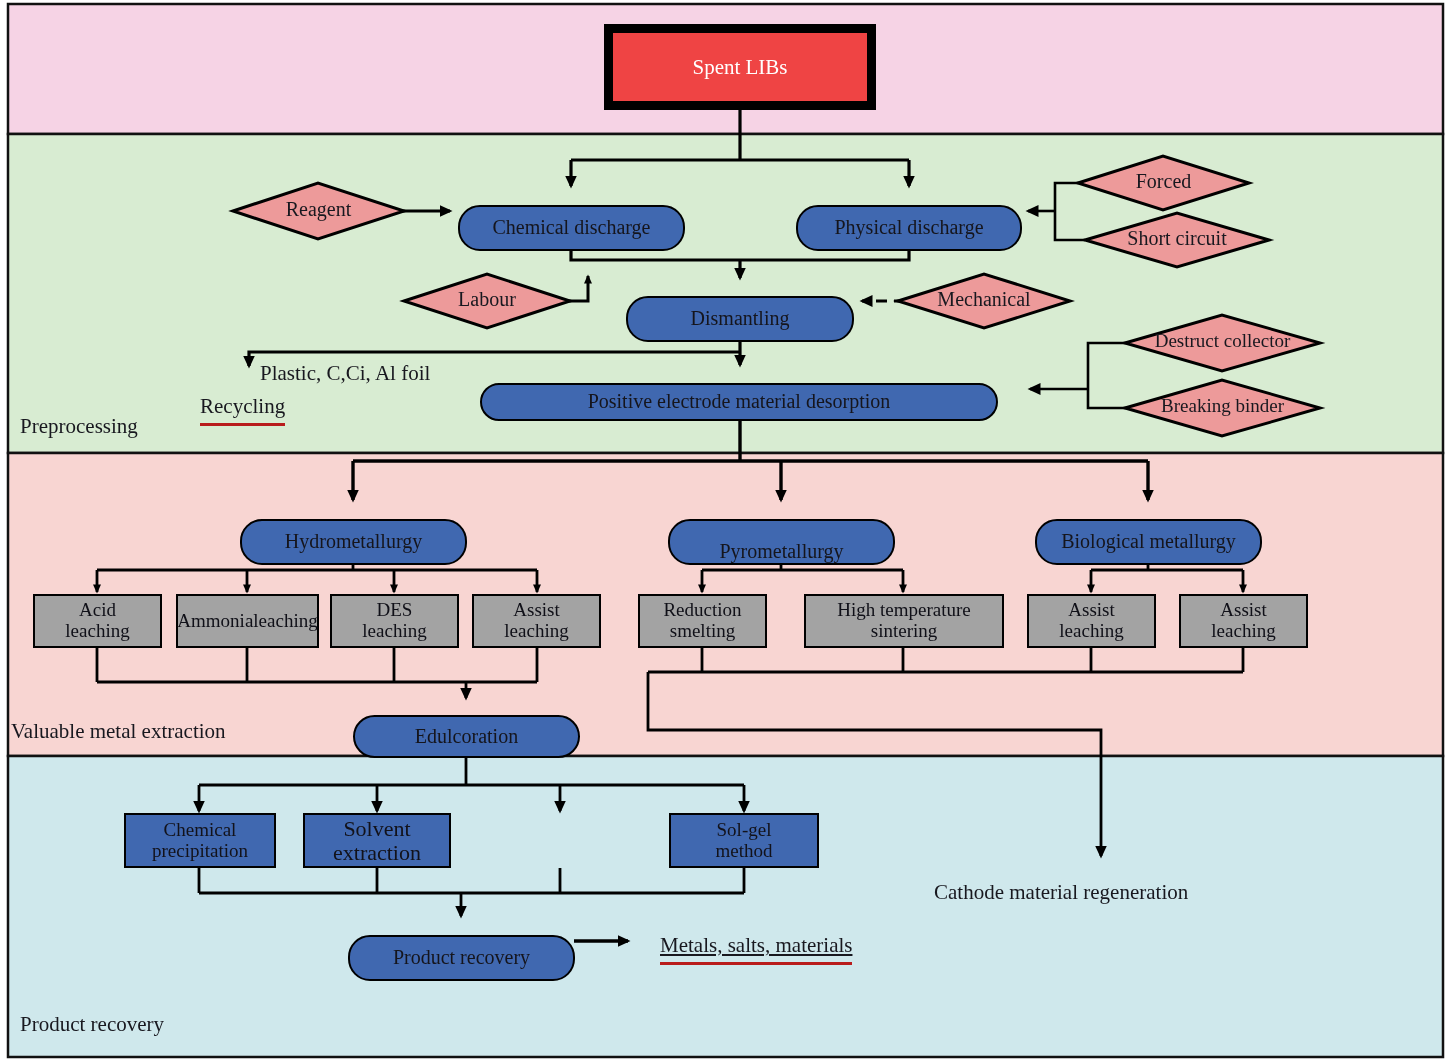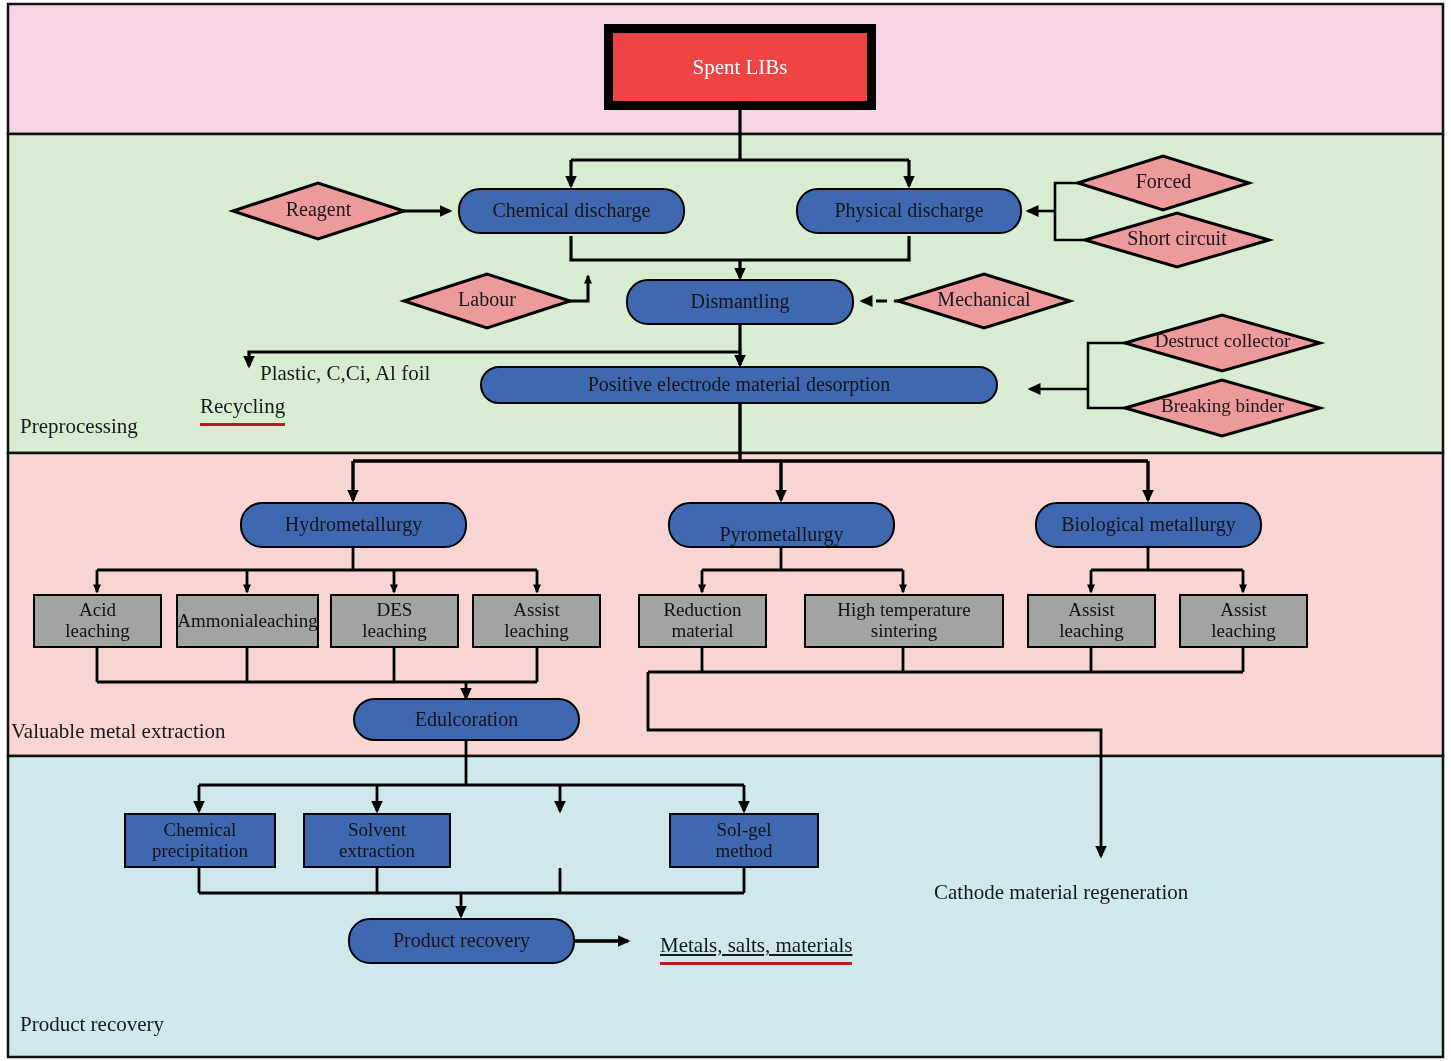--- a/index.html
+++ b/index.html
@@ -1,20 +1,20 @@
 <!DOCTYPE html>
 <html><head>
 <meta charset="utf-8">
 <style>
   html,body{margin:0;padding:0;background:#fff;}
   body{font-family:"Liberation Serif","DejaVu Serif",serif;}
   #stage{position:relative;width:1451px;height:1061px;overflow:hidden;background:#ffffff;}
   #svgroot{position:absolute;left:0;top:0;width:1451px;height:1061px;}
   .node{position:absolute;box-sizing:border-box;display:flex;align-items:center;justify-content:center;text-align:center;line-height:1.08;}
-  .pill{background:#4068b0;border:2.4px solid #000;border-radius:22px;color:#15151c;}
+  .pill{background:#4068b0;border:2.4px solid #000;border-radius:22px;color:#15151c;margin-top:17px;}
   .rect-green{background:#a3a3a3;border:2.2px solid #000;color:#101018;align-items:center;}
   .rect-blue{background:#4068b0;border:2.2px solid #000;color:#12121a;}
   .spent{background:#ef4444;border:9px solid #000;color:#ffffff;}
   .freetext{position:absolute;color:#18181f;white-space:nowrap;}
   .underline-txt{position:absolute;color:#18181f;white-space:nowrap;}
   .underline-txt .ul{display:block;border-bottom:3px solid #b91c1c;padding-bottom:4px;}
   .panel-label{position:absolute;color:#18181f;white-space:nowrap;}
 </style>
 </head>
 <body>
@@ -227,21 +227,21 @@
     <span>leaching</span>
   </div>
 
   <div class="node rect-green" style="left:472px;top:594px;width:129px;height:54px;font-size:19px;flex-direction:column;">
     <span>Assist</span>
     <span>leaching</span>
   </div>
 
   <div class="node rect-green" style="left:638px;top:594px;width:129px;height:54px;font-size:19px;flex-direction:column;">
     <span>Reduction</span>
-    <span>material</span>
+    <span>smelting</span>
   </div>
 
   <div class="node rect-green" style="left:804px;top:594px;width:200px;height:54px;font-size:19px;flex-direction:column;">
     <span>High temperature</span>
     <span>sintering</span>
   </div>
 
   <div class="node rect-green" style="left:1027px;top:594px;width:129px;height:54px;font-size:19px;flex-direction:column;">
     <span>Assist</span>
     <span>leaching</span>
@@ -250,21 +250,21 @@
   <div class="node rect-green" style="left:1179px;top:594px;width:129px;height:54px;font-size:19px;flex-direction:column;">
     <span>Assist</span>
     <span>leaching</span>
   </div>
 
   <div class="node rect-blue" style="left:124px;top:813px;width:152px;height:55px;font-size:19px;flex-direction:column;">
     <span>Chemical</span>
     <span>precipitation</span>
   </div>
 
-  <div class="node rect-blue" style="left:303px;top:813px;width:148px;height:55px;font-size:19px;flex-direction:column;">
+  <div class="node rect-blue" style="left:303px;top:813px;width:148px;height:55px;font-size:22px;flex-direction:column;">
     <span>Solvent</span>
     <span>extraction</span>
   </div>
 
 
   <div class="node rect-blue" style="left:669px;top:813px;width:150px;height:55px;font-size:19px;flex-direction:column;">
     <span>Sol-gel</span>
     <span>method</span>
   </div>
 

